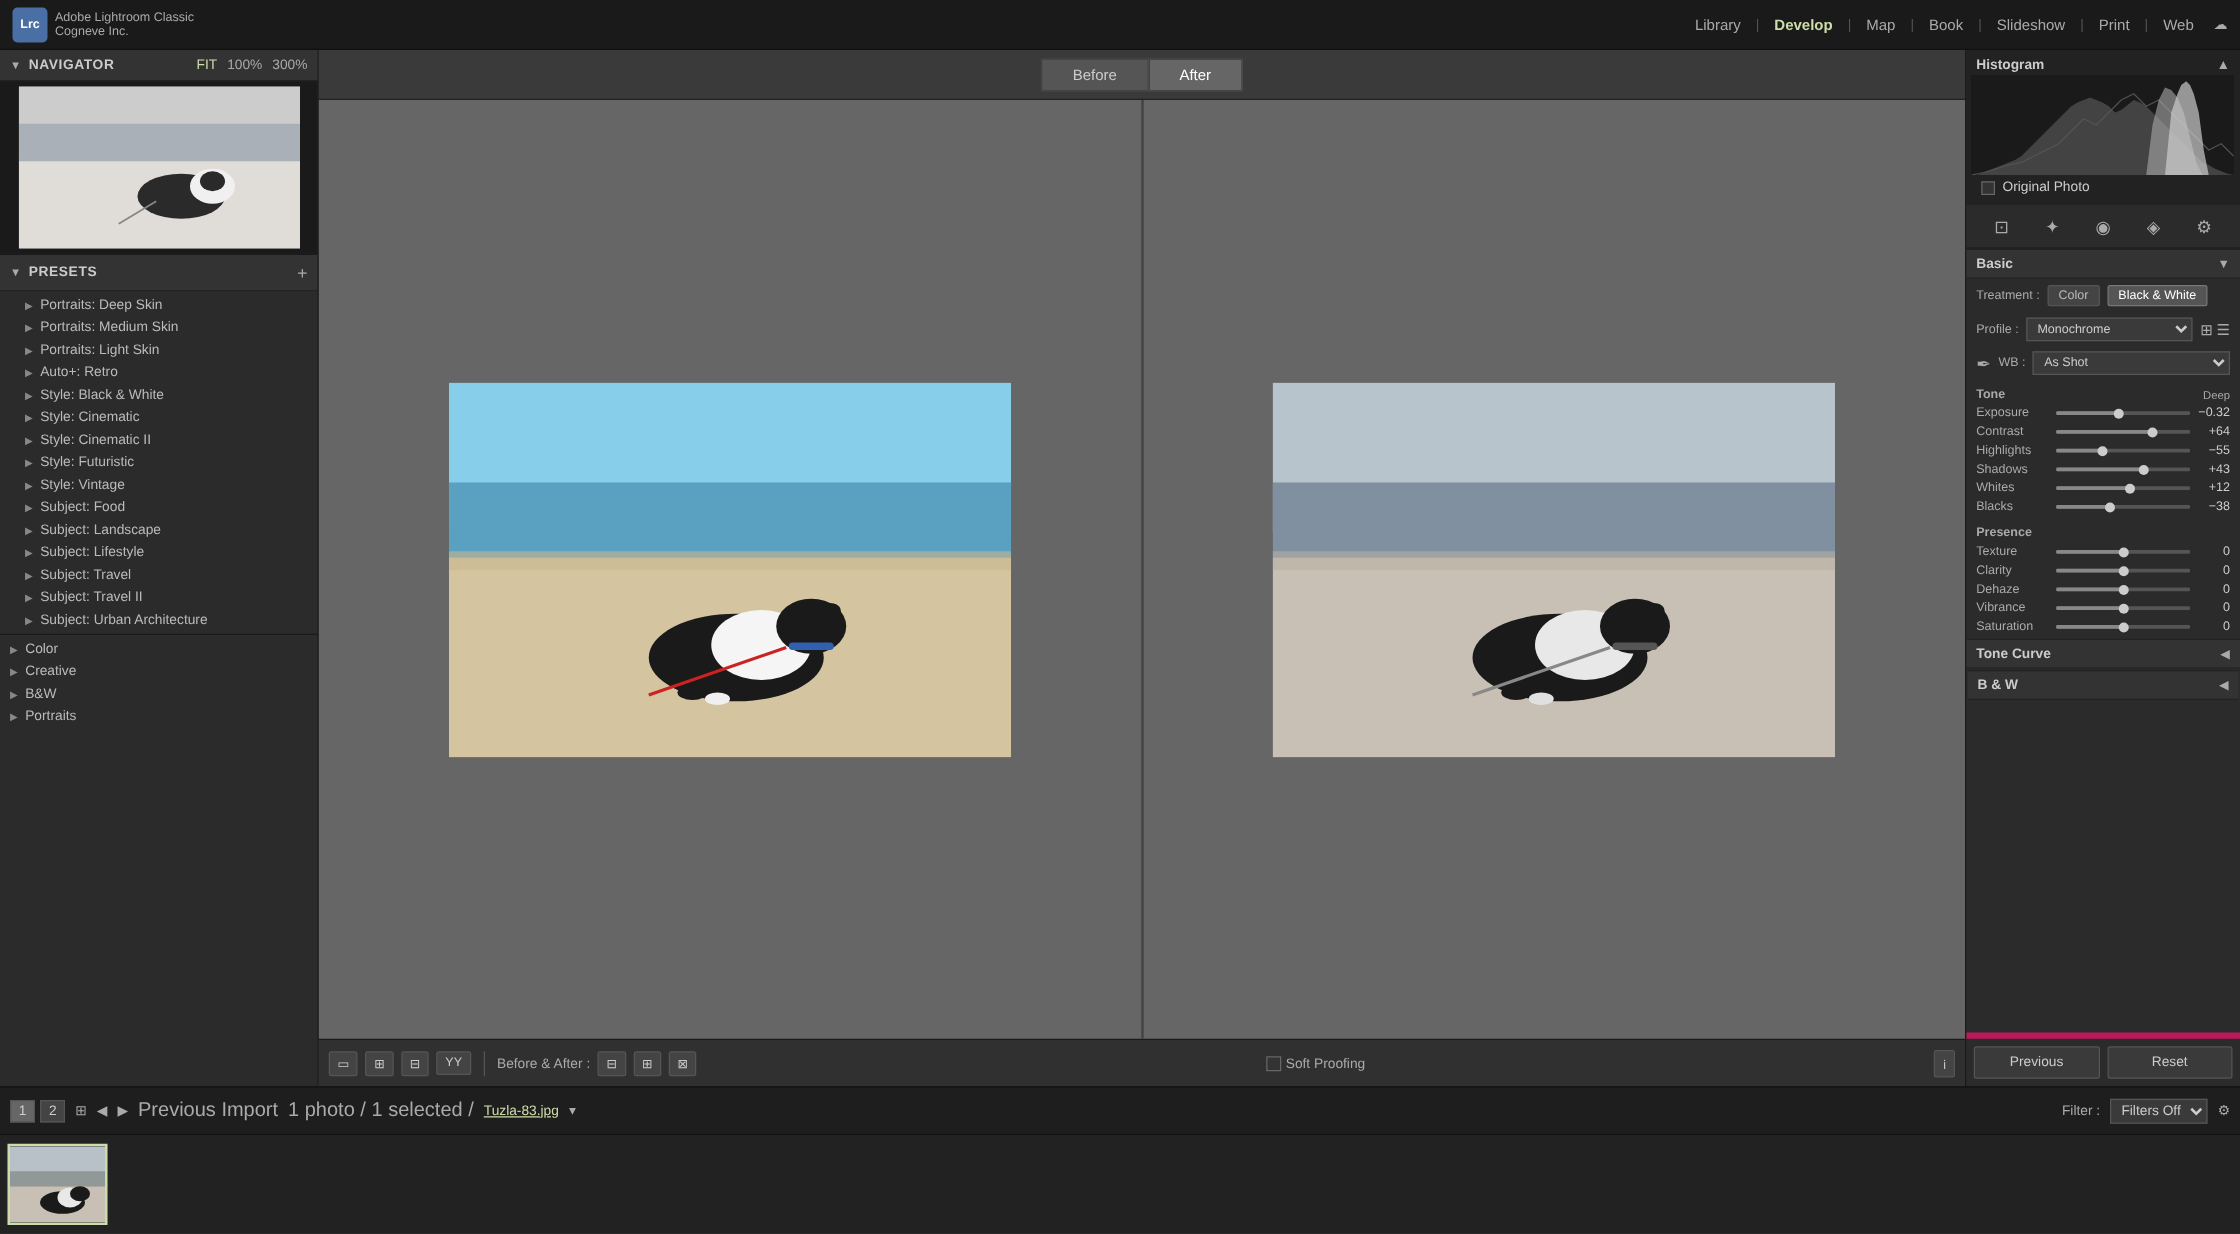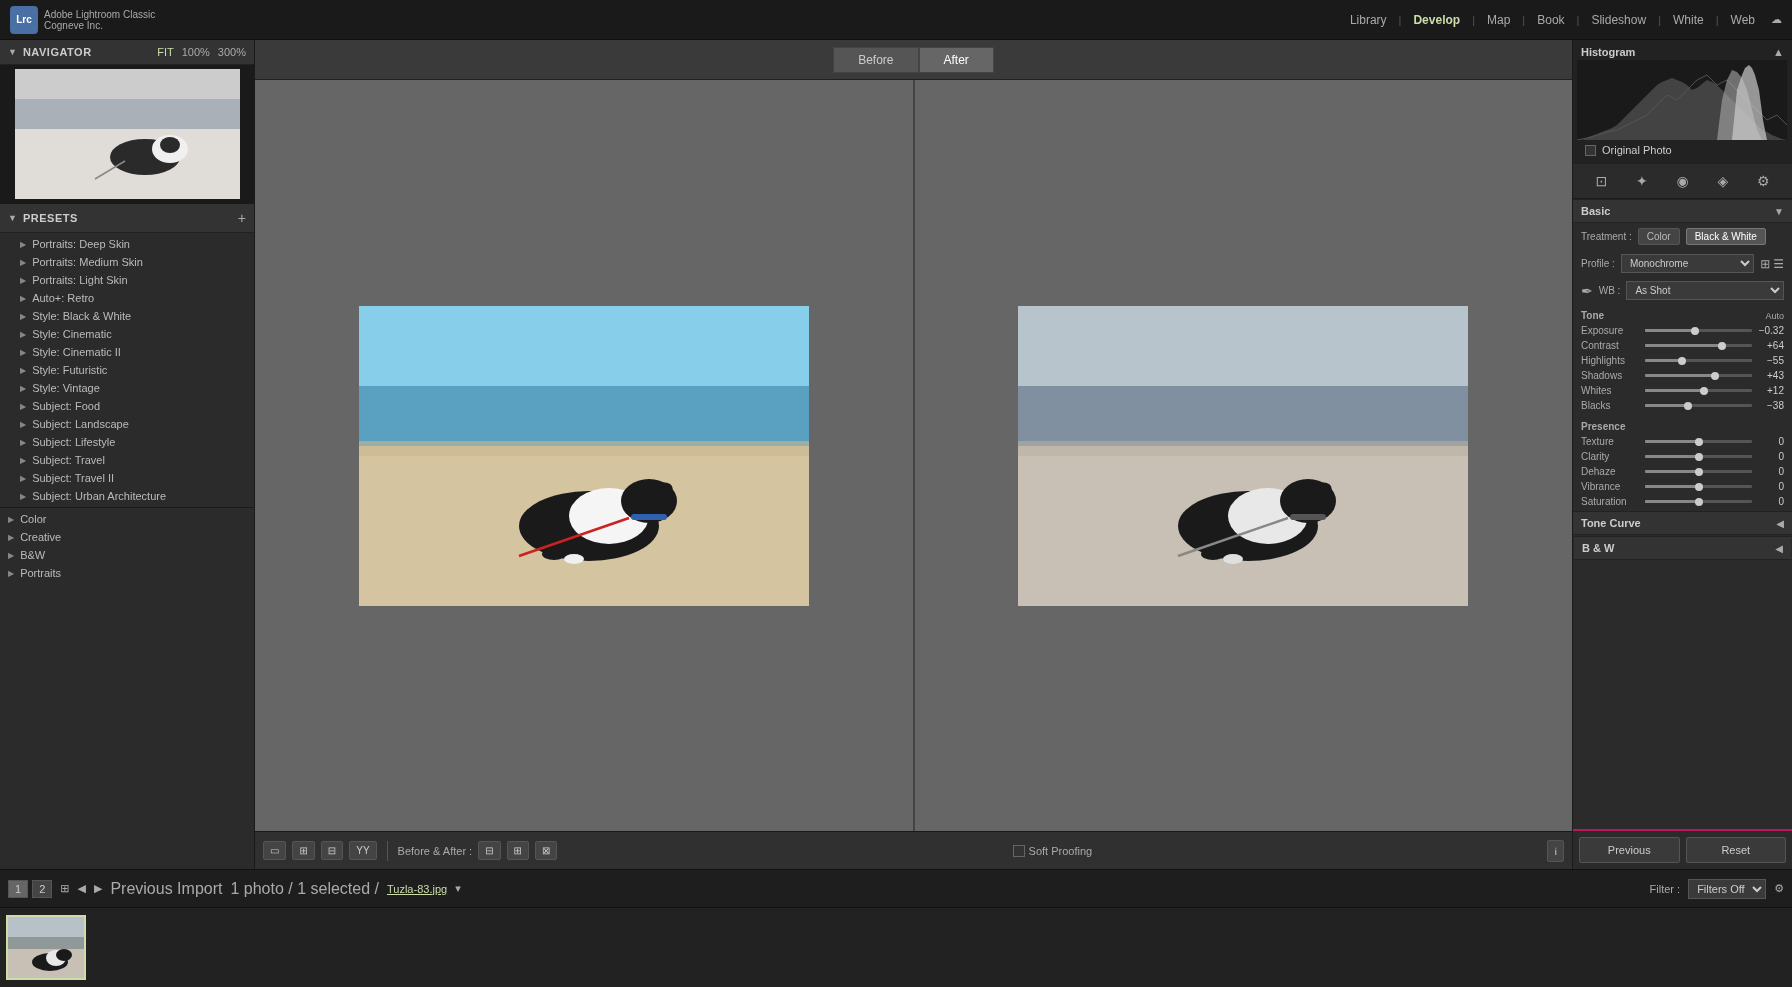--- a/index.html
+++ b/index.html
@@ -278,21 +278,21 @@
     #tone-curve-section {
       padding: 0;
     }
 
     
     #bw-section { padding: 1px; }
 
     
     #right-panel-bottom {
       margin-top: auto;
-      border-top: 2px solid #be185d;
+      border-top: 5px solid #be185d;
       padding: 6px;
       display: flex; gap: 6px;
     }
     .rp-btn {
       flex: 1; padding: 6px; background: #3a3a3a; border: 1px solid #555;
       color: #ccc; cursor: pointer; font-size: 11px; text-align: center;
       border-radius: 2px;
     }
 
     
@@ -354,21 +354,21 @@
     <span class="nav-link">Library</span>
     <span class="nav-divider">|</span>
     <span class="nav-link active">Develop</span>
     <span class="nav-divider">|</span>
     <span class="nav-link">Map</span>
     <span class="nav-divider">|</span>
     <span class="nav-link">Book</span>
     <span class="nav-divider">|</span>
     <span class="nav-link">Slideshow</span>
     <span class="nav-divider">|</span>
-    <span class="nav-link">White</span>
+    <span class="nav-link">Print</span>
     <span class="nav-divider">|</span>
     <span class="nav-link">Web</span>
     <span id="cloud-icon">☁</span>
   </div>
 </div>
 
 <div id="main-area" style="position:relative;">
 
   <div id="left-panel">
 
@@ -652,21 +652,21 @@
         <span class="eyedropper">✒</span>
         <span class="label-text">WB :</span>
         <select class="wb-select">
           <option>As Shot</option>
         </select>
       </div>
 
       <div class="slider-group">
         <div class="slider-section-label">
           <span class="slider-section-name">Tone</span>
-          <span class="slider-section-btn">Auto</span>
+          <span class="slider-section-btn">Deep</span>
         </div>
 
         <div class="slider-row">
           <span class="slider-label">Exposure</span>
           <div class="slider-track">
             <div class="slider-fill" style="width:47%"></div>
             <div class="slider-thumb" style="left:47%"></div>
           </div>
           <span class="slider-value">−0.32</span>
         </div>

